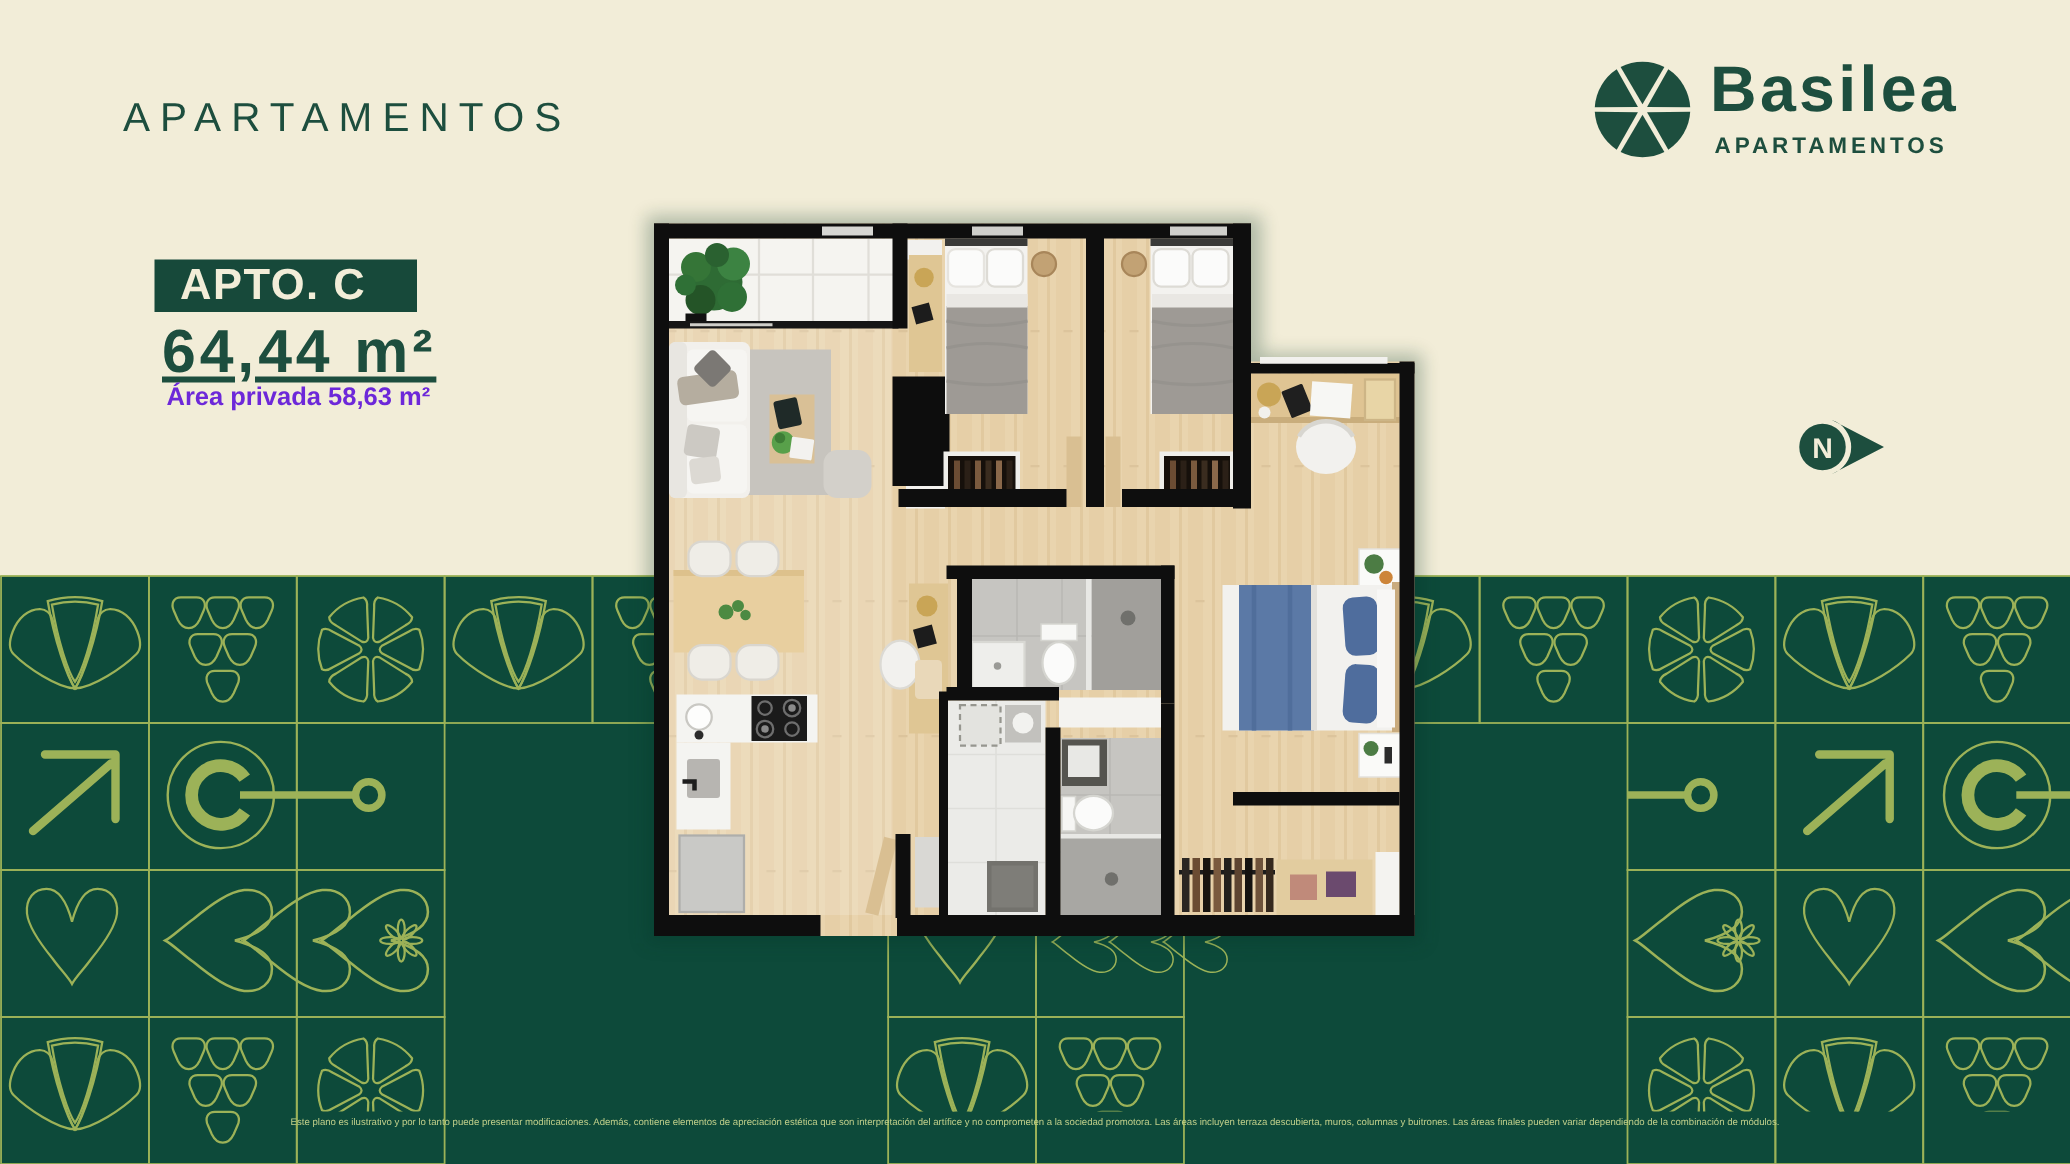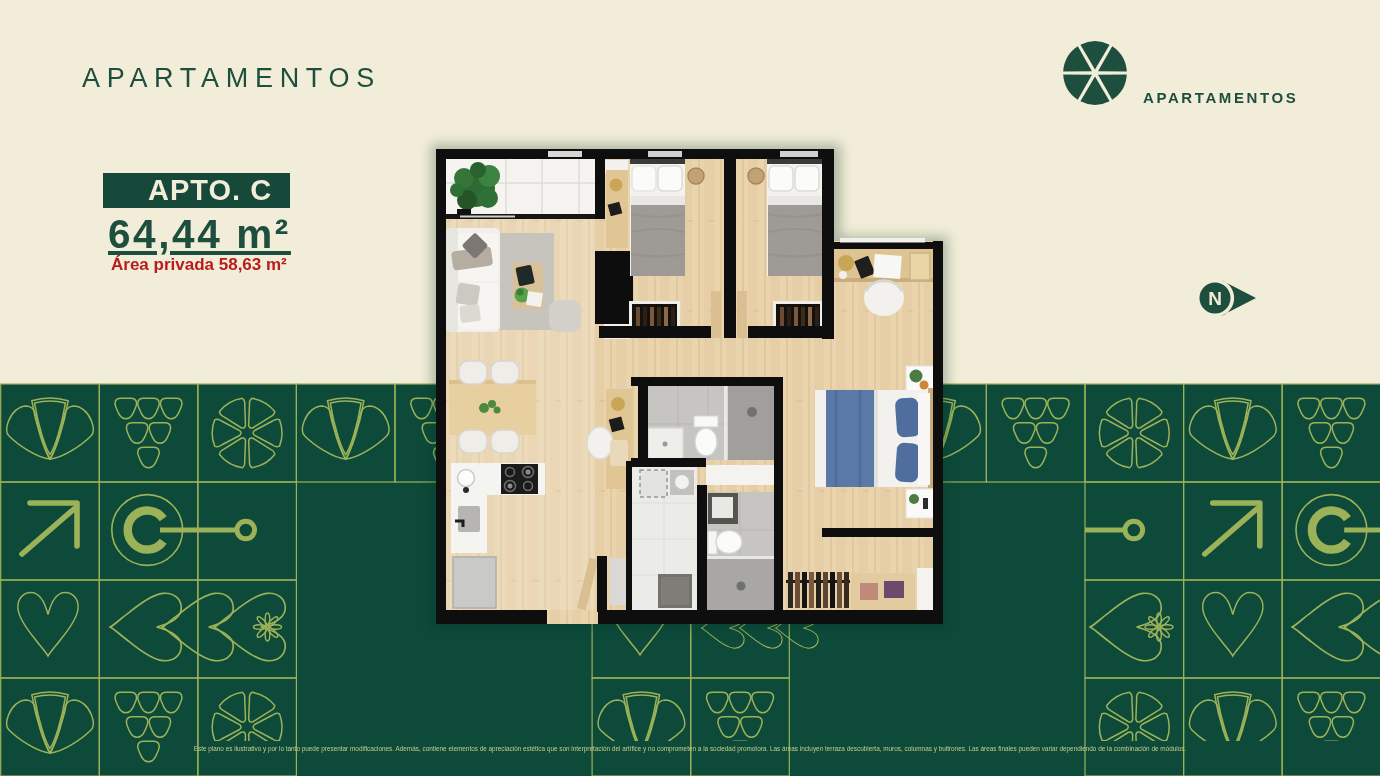--- a/index.html
+++ b/index.html
@@ -574,37 +574,38 @@
 
     <rect x="599" y="326" width="112" height="12" fill="#0e0e0e"></rect>
 
     <rect x="748" y="326" width="74" height="12" fill="#0e0e0e"></rect>
 
     <rect x="822" y="528" width="111" height="9" fill="#0e0e0e"></rect>
   </svg>
 
   <div class="abs" style="left:82px;top:63px;font-size:27px;color:#1d4e3e;letter-spacing:6.7px;font-weight:400;">APARTAMENTOS</div>
 
-  <div class="abs" style="left:103px;top:173px;width:159px;height:35px;background:#17493a;color:#f2edd8;font-weight:bold;font-size:29px;line-height:35px;letter-spacing:1px;text-indent:17px;padding-left:28px;">APTO. C</div>
+  <div class="abs" style="left:103px;top:173px;width:175px;height:35px;background:#17493a;color:#f2edd8;font-weight:bold;font-size:29px;line-height:35px;letter-spacing:1px;text-indent:17px;">APTO. C</div>
 
   <div class="abs" style="left:108px;top:211px;font-size:40.5px;letter-spacing:2.6px;font-weight:bold;color:#1d4e3e;text-decoration:underline;">64,44 m²</div>
 
-  <div class="abs" style="left:111px;top:255px;font-size:17px;font-weight:bold;color:#b91c1c;">Área privada 58,63 m²</div>
+  <div class="abs" style="left:111px;top:255px;font-size:17px;font-weight:bold;color:#6d28d9;">Área privada 58,63 m²</div>
 
   <svg class="abs" style="left:1062px;top:40px;" width="66" height="66" viewBox="-33 -33 66 66">
     <g fill="#1d4e3e" id="logoicon">
       <path id="lp" d="M 0,-3.5 L -14.6,-28.3 A 32.5,32.5 0 0 1 14.6,-28.3 Z"></path>
       <use href="#lp" transform="rotate(60)"></use>
         <use href="#lp" transform="rotate(120)"></use>
       <use href="#lp" transform="rotate(180)"></use>
         <use href="#lp" transform="rotate(240)"></use>
       <use href="#lp" transform="rotate(300)"></use>
     </g>
   </svg>
 
+  <div class="abs" style="left:1140px;top:36px;font-size:43px;font-weight:bold;color:#1d4e3e;letter-spacing:2.2px;">Basilea</div>
 
   <div class="abs" style="left:1143px;top:89px;font-size:15px;font-weight:bold;color:#1d4e3e;letter-spacing:2.6px;">APARTAMENTOS</div>
 
   <svg class="abs" style="left:1195px;top:278px;" width="70" height="42" viewBox="0 0 70 42">
     <circle cx="20" cy="20" r="15.5" fill="#1d4e3e"></circle>
     <path d="M 25.9,1.9 A 19,19 0 0 1 25.9,38.1 L 61,20 Z" fill="#1d4e3e"></path>
     <text x="20" y="27" text-anchor="middle" fill="#f2edd8" font-size="19" font-weight="bold" font-family="Liberation Sans, sans-serif">N</text>
   </svg>
 
   <div class="abs" style="left:0;top:745px;width:1380px;text-align:center;font-size:6.4px;color:#c0cf8a;">Este plano es ilustrativo y por lo tanto puede presentar modificaciones. Además, contiene elementos de apreciación estética que son interpretación del artífice y no comprometen a la sociedad promotora. Las áreas incluyen terraza descubierta, muros, columnas y buitrones. Las áreas finales pueden variar dependiendo de la combinación de módulos.</div>

